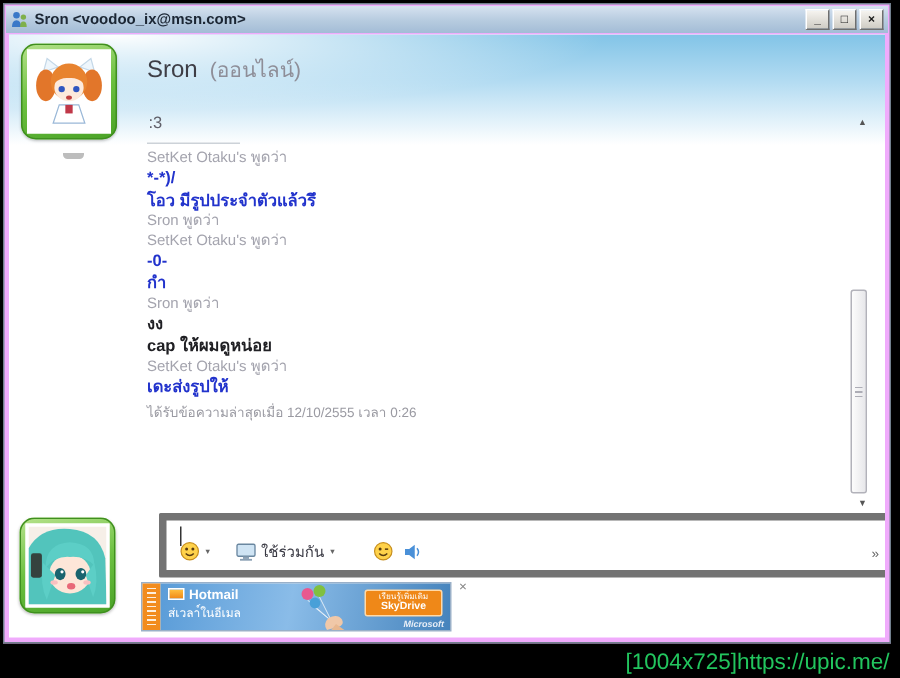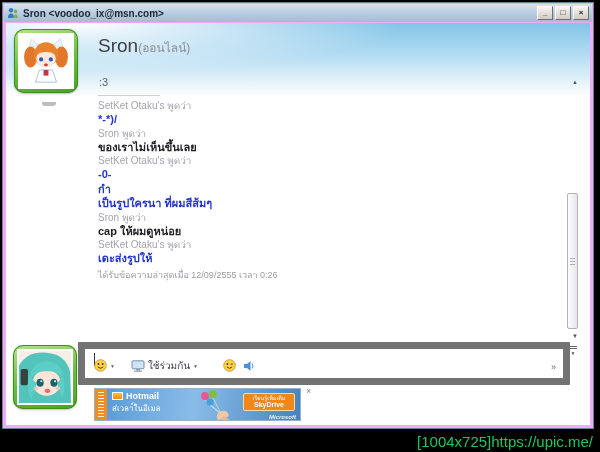--- a/index.html
+++ b/index.html
@@ -27,22 +27,22 @@
                     linear-gradient(180deg,#82c4e7 0%,#b4dcf2 40%,#ffffff 92%); }
   .dp { position:absolute; border-radius:10px; padding:4px;
         background:linear-gradient(165deg,#b6e28c 0%,#6cc040 50%,#49a226 100%);
         box-shadow:0 1px 2px rgba(0,0,0,.25), inset 0 0 0 1px #3f8f1f; }
   .dp svg { display:block; width:56px; height:56px; background:#fff; border:2px solid #fff; }
   .dp1 { left:8px; top:6px; }
   .dp2 { left:7px; top:322px; }
   .notch { position:absolute; left:36px; top:79px; width:14px; height:4px;
            background:#bdbdbd; border-radius:0 0 3px 3px; }
   .who { position:absolute; left:92px; top:12px; display:flex; align-items:baseline; }
-  .cname { font-size:19px; color:#3e3e46; }
-  .presence { font-size:12px; color:#8e8e98; }
+  .cname { font-size:16px; color:#3e3e46; }
+  .presence { font-size:14px; color:#8e8e98; margin-left:8px; }
   .pm { position:absolute; left:93px; top:53px; font-size:11px; color:#60606a; }
   .divider { position:absolute; left:92px; top:72px; width:62px; height:1px; background:#ccd2d8; }
 
   
   .chatlog { position:absolute; left:92px; top:76px; width:445px; }
   .m { line-height:14.5px; white-space:nowrap; }
   .s { font-size:10px; color:#a4a4ae; line-height:13px; }
   .r { font-size:11px; font-weight:bold; color:#2233cc; }
   .o { font-size:11px; font-weight:bold; color:#202024; }
   .time { font-size:9px; color:#9a9aa2; margin-top:3px; line-height:12px; }
@@ -54,22 +54,22 @@
            background:linear-gradient(90deg,#fcfcfc,#e7e7ea); border:1px solid #b2b2ba; border-radius:2px;
            display:flex; align-items:center; justify-content:center; }
   .grip { width:5px; height:7px;
           background:repeating-linear-gradient(180deg,#adadb6 0 1px,transparent 1px 3px); }
   .jump { position:absolute; left:562px; top:323px; width:10px; text-align:center; color:#555; cursor:default; }
   .jump .lines { width:8px; height:5px; margin:0 auto;
                  background:repeating-linear-gradient(180deg,#666 0 1px,transparent 1px 2.5px); }
   .jump .arr { font-size:5px; line-height:4px; display:block; }
 
   
-  .inputbox { position:absolute; left:72px; top:319px; width:492px; height:43px;
-              background:#fff; border:7px solid #737373; border-radius:1px; }
+  .inputbox { position:absolute; left:100px; top:319px; width:492px; height:43px;
+              background:#fff; border:5px solid #737373; border-radius:1px; }
   .caret { position:absolute; left:9px; top:4px; width:1px; height:13px; background:#333; }
   .msginput { position:absolute; left:12px; top:2px; width:430px; height:17px;
               border:none; outline:none; background:transparent; font-size:11px;
               font-family:"Liberation Sans","DejaVu Sans",sans-serif; }
   .toolbar { position:absolute; left:7px; bottom:4px; display:flex; align-items:center; gap:3px; }
   .tbtn { display:flex; align-items:center; gap:3px; padding:1px 2px; cursor:default; }
   .tlabel { font-size:10px; color:#3a3a44; white-space:nowrap; }
   .darr { font-size:5px; color:#666; }
   .tsep { width:6px; }
   .more { position:absolute; right:8px; bottom:6px; font-size:9px; color:#666; letter-spacing:-1px; cursor:default; }
@@ -146,31 +146,31 @@
       <div class="who">
         <span class="cname">Sron</span>
         <span class="presence">(ออนไลน์)</span>
       </div>
       <div class="pm">:3</div>
       <div class="divider"></div>
 
       <div class="chatlog">
         <div class="m s">SetKet Otaku's พูดว่า</div>
         <div class="m r">*-*)/</div>
+        <div class="m r">โอว มีรูปประจำตัวแล้วรึ</div>
         <div class="m s">Sron พูดว่า</div>
-        <div class="m o">ของเราไม่เห็นขึ้นเลย</div>
         <div class="m s">SetKet Otaku's พูดว่า</div>
         <div class="m r">-0-</div>
         <div class="m r">กำ</div>
-        <div class="m r">เป็นรูปใครนา ที่ผมสีส้มๆ</div>
         <div class="m s">Sron พูดว่า</div>
+        <div class="m o">งง</div>
         <div class="m o">cap ให้ผมดูหน่อย</div>
         <div class="m s">SetKet Otaku's พูดว่า</div>
         <div class="m r">เดะส่งรูปให้</div>
-        <div class="m time">ได้รับข้อความล่าสุดเมื่อ 12/09/2555 เวลา 0:26</div>
+        <div class="m time">ได้รับข้อความล่าสุดเมื่อ 12/10/2555 เวลา 0:26</div>
       </div>
 
       <div class="scrollup">▲</div>
       <div class="thumb">
         <div class="grip"></div>
       </div>
       <div class="scrolldown">▼</div>
       <div class="jump">
         <span class="lines" style="display:block;"></span>
         <span class="arr">▼</span>

